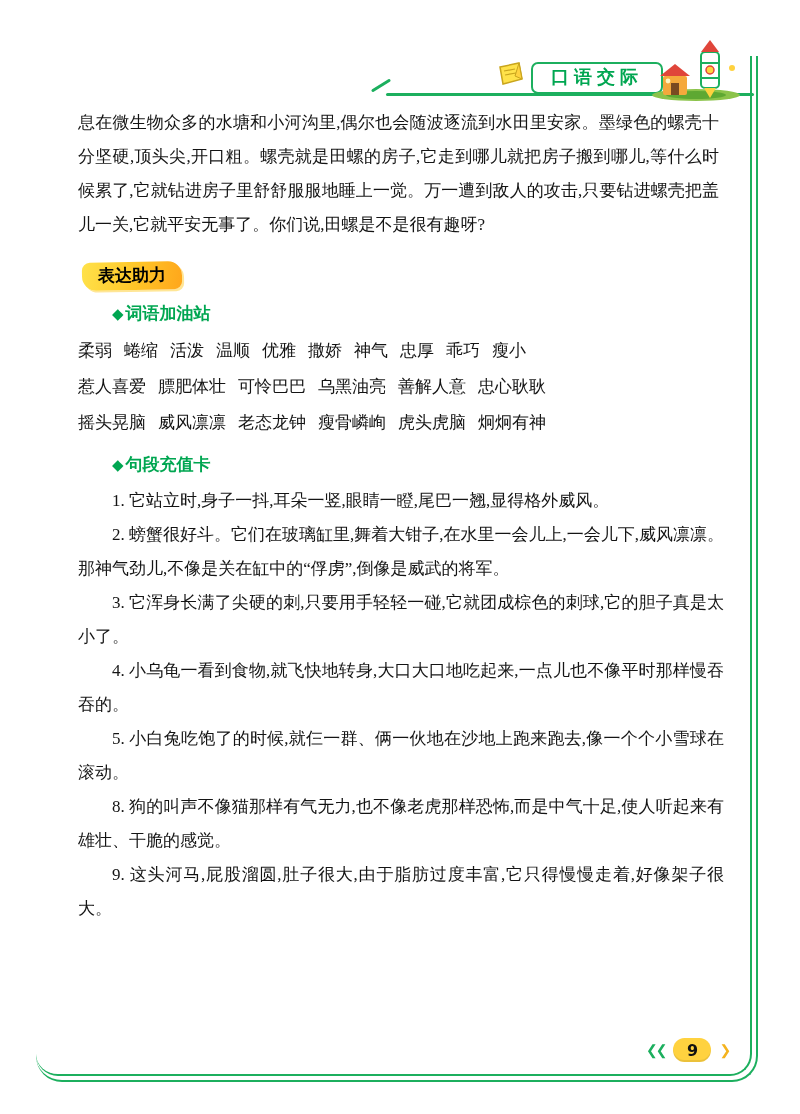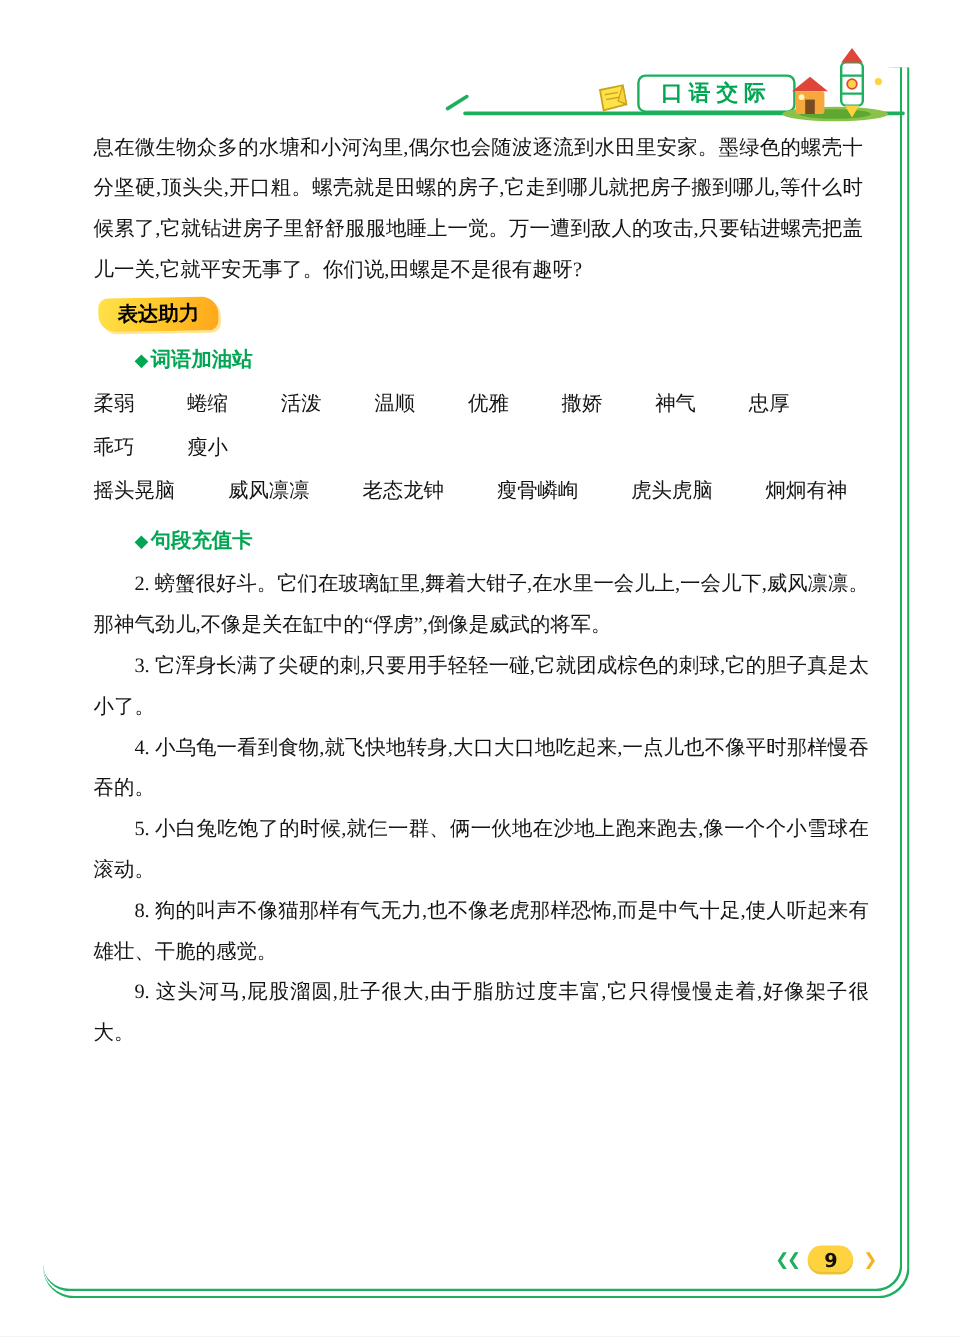--- a/index.html
+++ b/index.html
@@ -38,21 +38,21 @@
     position:absolute;left:386px;top:93px;width:368px;height:3px;
     background:var(--green);border-radius:2px;
   }
   .header-tick{
     position:absolute;left:370px;top:84px;width:22px;height:3px;
     background:var(--green);border-radius:2px;
     transform:rotate(-32deg);
   }
   .tab-area{
     position:absolute;left:498px;top:62px;
-    display:flex;align-items:flex-end;gap:7px;
+    display:flex;align-items:flex-start;gap:7px;
   }
   .tab-box{
     border:2px solid var(--green);
     border-radius:7px;
     background:#ffffff;
     padding:3px 18px;
     color:var(--green-text);
     font-weight:bold;
     font-size:18px;
     letter-spacing:5px;
@@ -63,41 +63,41 @@
     position:absolute;left:648px;top:38px;width:96px;height:64px;
   }
   
   .content{
     position:absolute;left:78px;top:106px;width:646px;
   }
   .intro{
     font-size:17px;line-height:34px;text-align:justify;
     margin:0 5px 6px 0;
   }
-  .badge-row{margin:6px 0 4px 4px;}
+  .badge-row{margin:20px 0 4px 4px;}
   .badge{
     display:inline-block;
     padding:2px 16px 3px;
     font-size:17px;font-weight:bold;color:#000;
     font-family:"Liberation Sans","DejaVu Sans",sans-serif;
     background:linear-gradient(100deg,#ffe24a 0%,#ffc527 55%,#ffa61b 100%);
     border-radius:8px 14px 8px 14px;
     transform:rotate(-1deg);
     box-shadow:2px 2px 0 rgba(255,210,63,.55);
   }
   .station-title{
     margin:12px 0 8px 34px;
     color:var(--green-text);
     font-weight:bold;font-size:17px;
     font-family:"Liberation Sans","DejaVu Sans",sans-serif;
     display:flex;align-items:center;gap:2px;
   }
   .diamond{color:var(--green-text);font-size:15px;}
   .word-row{
-    display:flex;flex-wrap:wrap;column-gap:44px;
+    display:flex;flex-wrap:wrap;column-gap:12px;
     font-size:17px;line-height:36px;
   }
   .sentence{
     font-size:17px;line-height:34px;text-align:justify;
     text-indent:2em;margin:0;
   }
   
   .pagenum{
     position:absolute;left:646px;top:1038px;
     display:flex;align-items:center;gap:8px;
@@ -176,35 +176,44 @@
       <span>优雅</span>
       <span>撒娇</span>
       <span>神气</span>
       <span>忠厚</span>
       <span>乖巧</span>
       <span>瘦小</span>
     </div>
 
 
 
+    <div class="word-row">
+      <span>惹人喜爱</span>
+      <span>膘肥体壮</span>
+      <span>可怜巴巴</span>
+      <span>乌黑油亮</span>
+      <span>善解人意</span>
+      <span>忠心耿耿</span>
+    </div>
 
     <div class="word-row">
       <span>摇头晃脑</span>
       <span>威风凛凛</span>
       <span>老态龙钟</span>
       <span>瘦骨嶙峋</span>
       <span>虎头虎脑</span>
       <span>炯炯有神</span>
     </div>
 
     <div class="station-title">
       <span class="diamond">◆</span>
       <span>句段充值卡</span>
     </div>
 
+    <p class="sentence">1. 它站立时,身子一抖,耳朵一竖,眼睛一瞪,尾巴一翘,显得格外威风。</p>
     <p class="sentence">2. 螃蟹很好斗。它们在玻璃缸里,舞着大钳子,在水里一会儿上,一会儿下,威风凛凛。那神气劲儿,不像是关在缸中的“俘虏”,倒像是威武的将军。</p>
     <p class="sentence">3. 它浑身长满了尖硬的刺,只要用手轻轻一碰,它就团成棕色的刺球,它的胆子真是太小了。</p>
     <p class="sentence">4. 小乌龟一看到食物,就飞快地转身,大口大口地吃起来,一点儿也不像平时那样慢吞吞的。</p>
     <p class="sentence">5. 小白兔吃饱了的时候,就仨一群、俩一伙地在沙地上跑来跑去,像一个个小雪球在滚动。</p>
     <p class="sentence">8. 狗的叫声不像猫那样有气无力,也不像老虎那样恐怖,而是中气十足,使人听起来有雄壮、干脆的感觉。</p>
     <p class="sentence">9. 这头河马,屁股溜圆,肚子很大,由于脂肪过度丰富,它只得慢慢走着,好像架子很大。</p>
 
   </div>
 
   <div class="pagenum">

